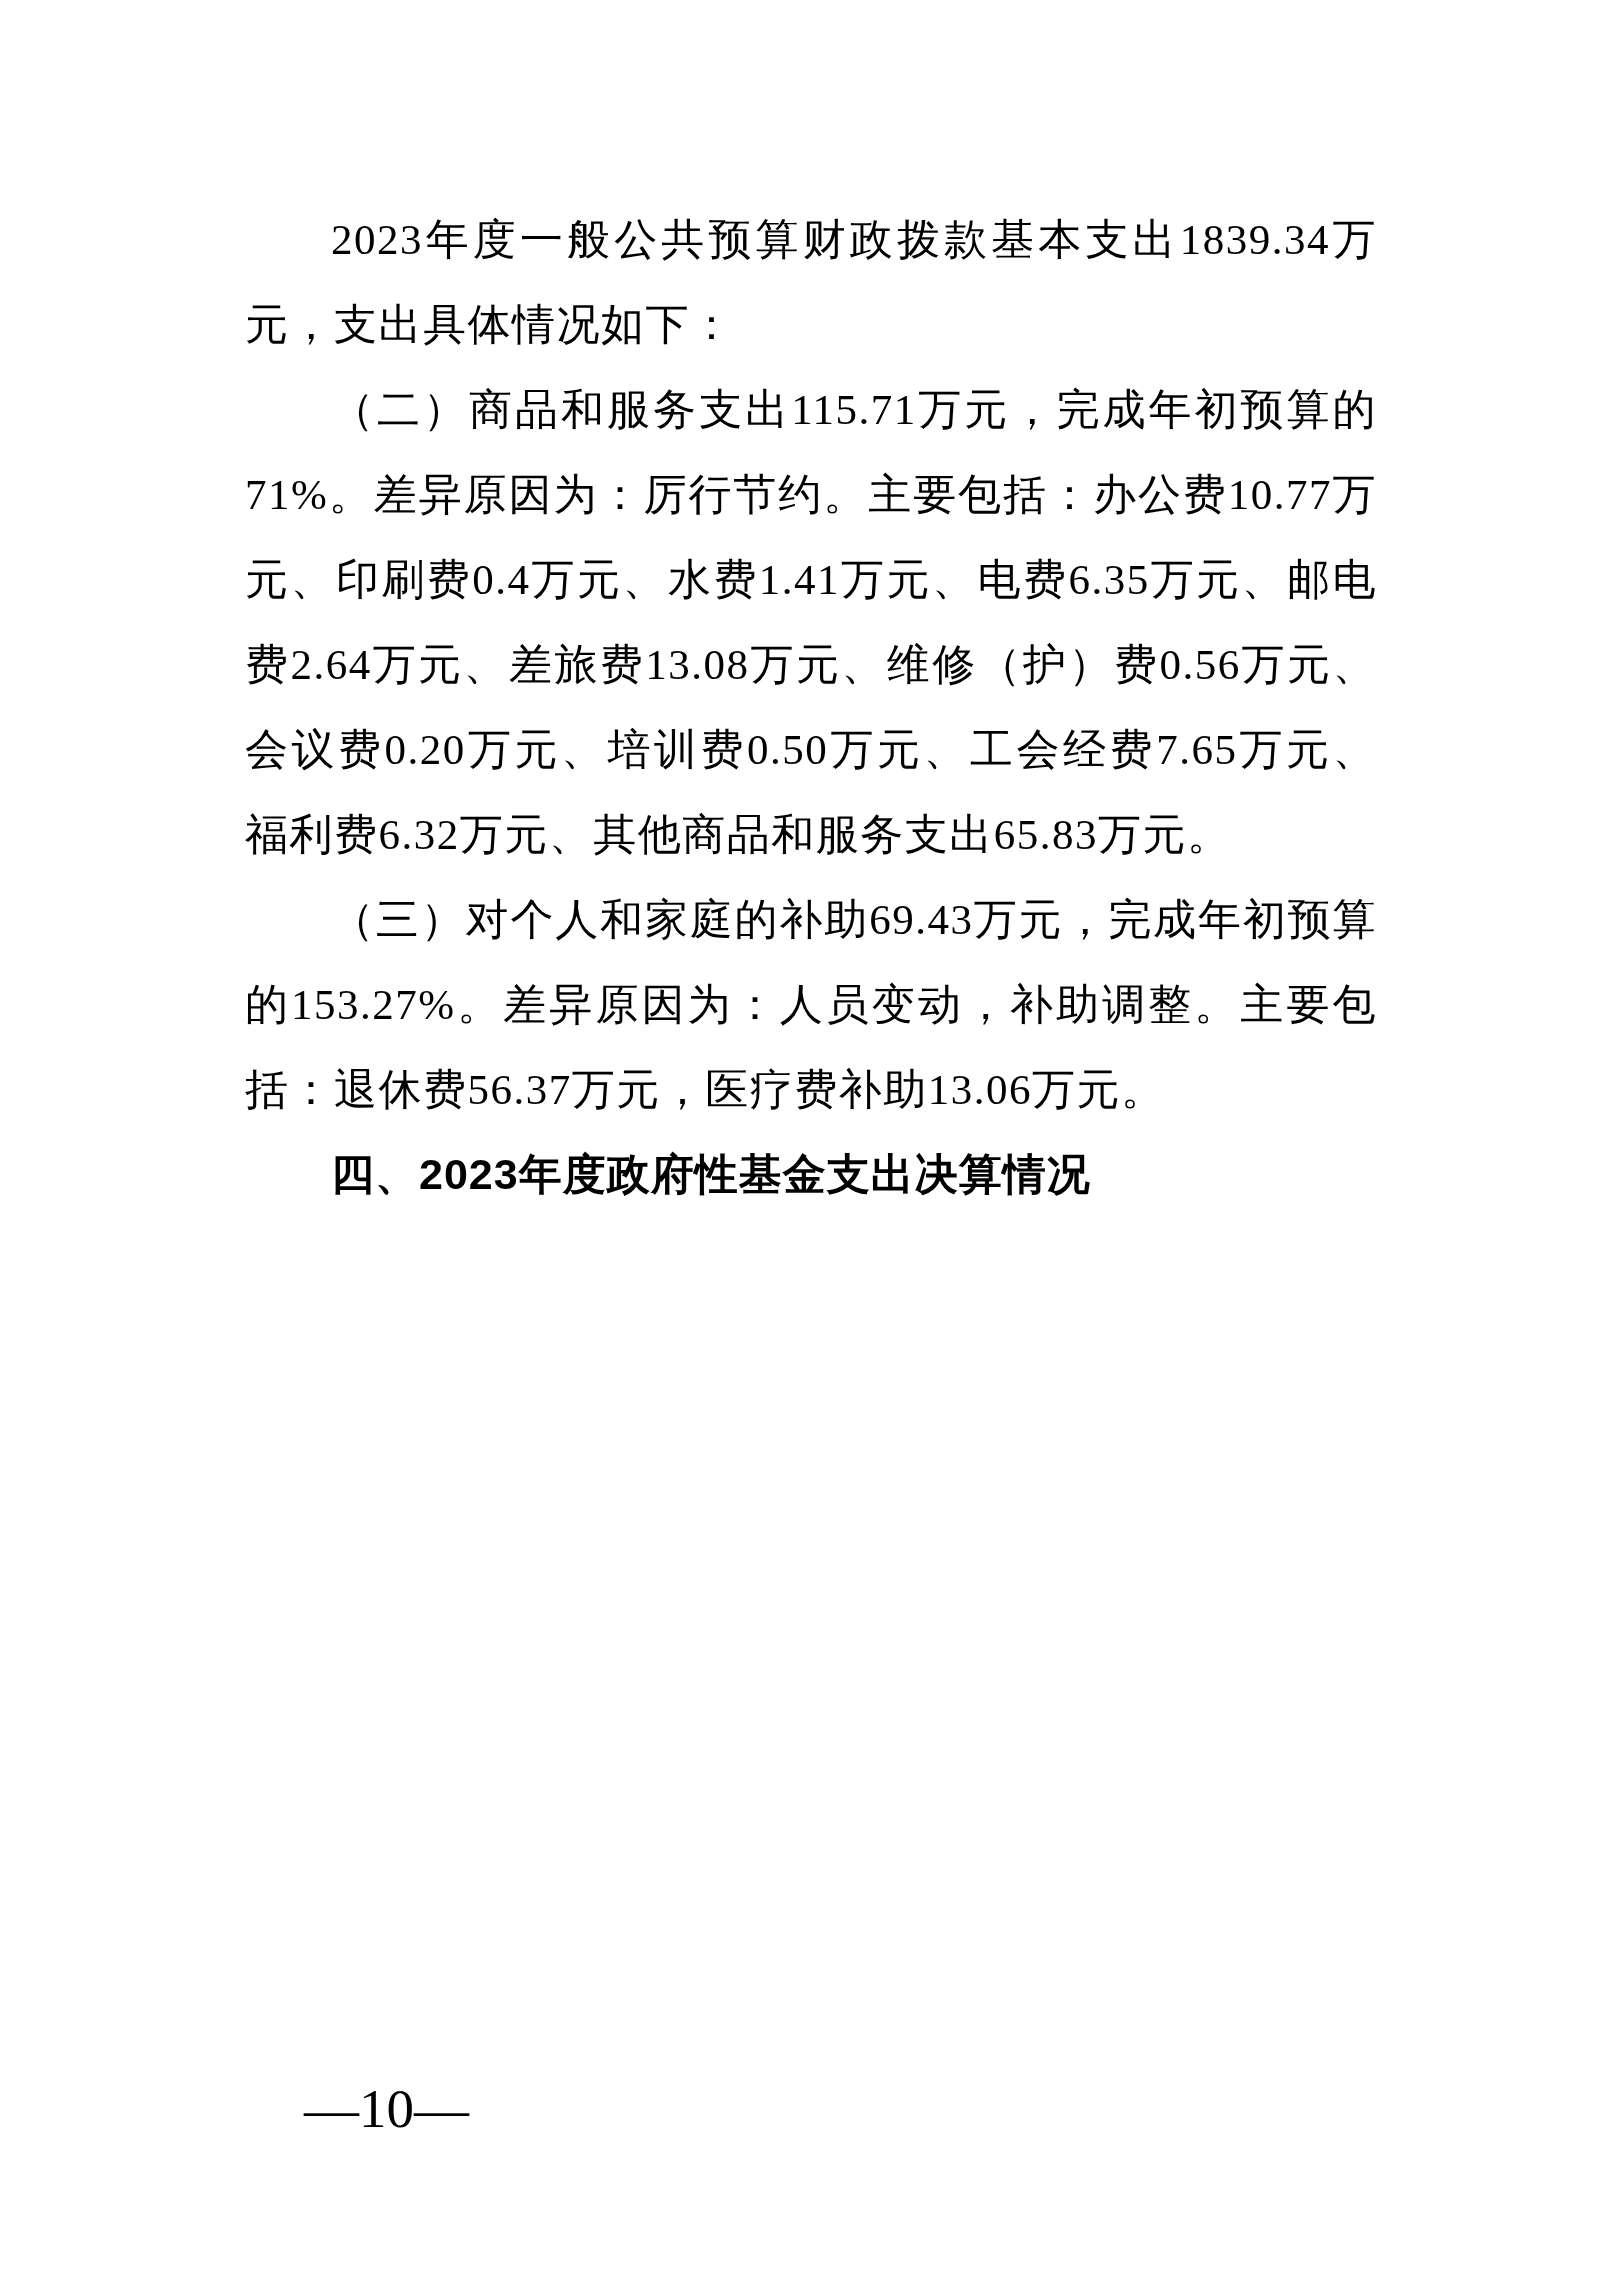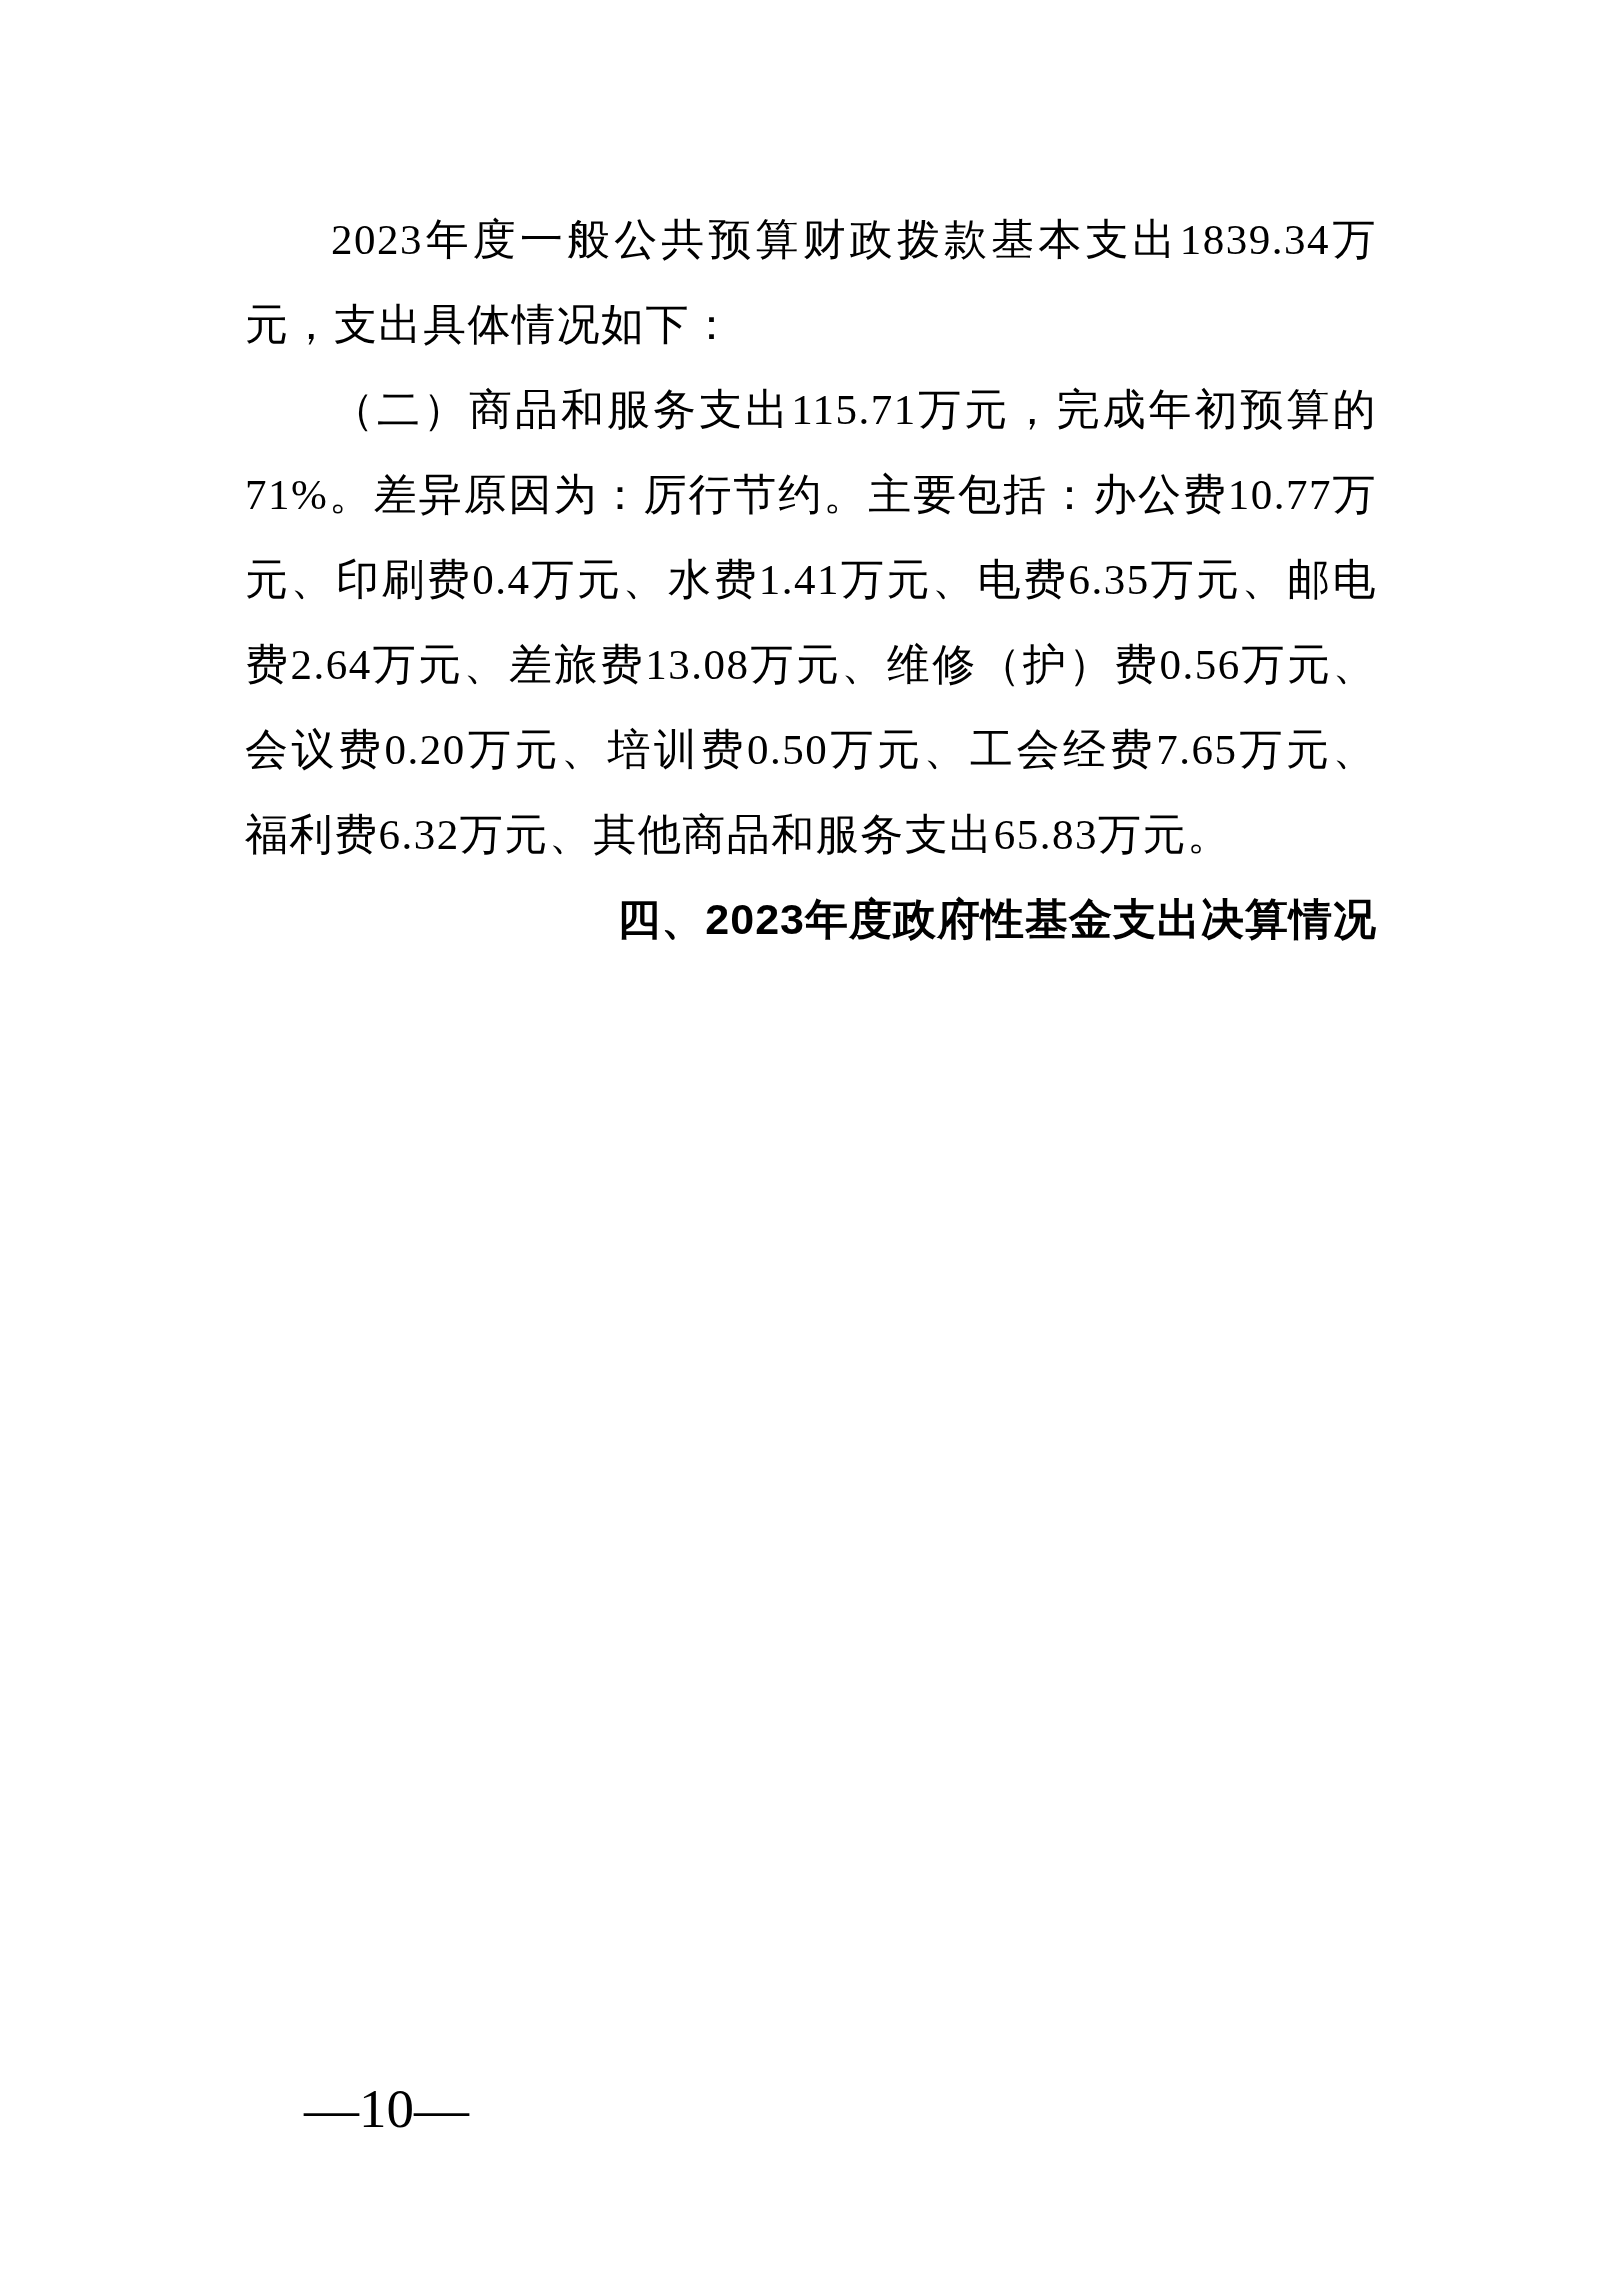--- a/index.html
+++ b/index.html
@@ -34,35 +34,35 @@
     font-family: "Liberation Serif", "DejaVu Serif", serif;
   }
   .heading {
     margin: 0;
     font-size: 43px;
     line-height: 85px;
     text-indent: 2em;
     font-weight: 700;
     letter-spacing: 1px;
     font-family: "Liberation Sans", "DejaVu Sans", sans-serif;
-    text-align: right;
   }
   .footer {
     position: absolute;
     left: 304px;
     top: 2066px;
     font-size: 55px;
     line-height: 85px;
     font-family: "Liberation Serif", "DejaVu Serif", serif;
   }
 </style>
 </head>
 <body>
 
 <div class="page">
   <div class="content">
     <p class="para">2023年度一般公共预算财政拨款基本支出1839.34万元，支出具体情况如下：</p>
     <p class="para">（二）商品和服务支出115.71万元，完成年初预算的71%。差异原因为：厉行节约。主要包括：办公费10.77万元、印刷费0.4万元、水费1.41万元、电费6.35万元、邮电费2.64万元、差旅费13.08万元、维修（护）费0.56万元、会议费0.20万元、培训费0.50万元、工会经费7.65万元、福利费6.32万元、其他商品和服务支出65.83万元。</p>
+    <p class="para">（三）对个人和家庭的补助69.43万元，完成年初预算的153.27%。差异原因为：人员变动，补助调整。主要包括：退休费56.37万元，医疗费补助13.06万元。</p>
     <h2 class="heading">四、2023年度政府性基金支出决算情况</h2>
   </div>
   <div class="footer">—10—</div>
 </div>
 
 
 </body></html>

